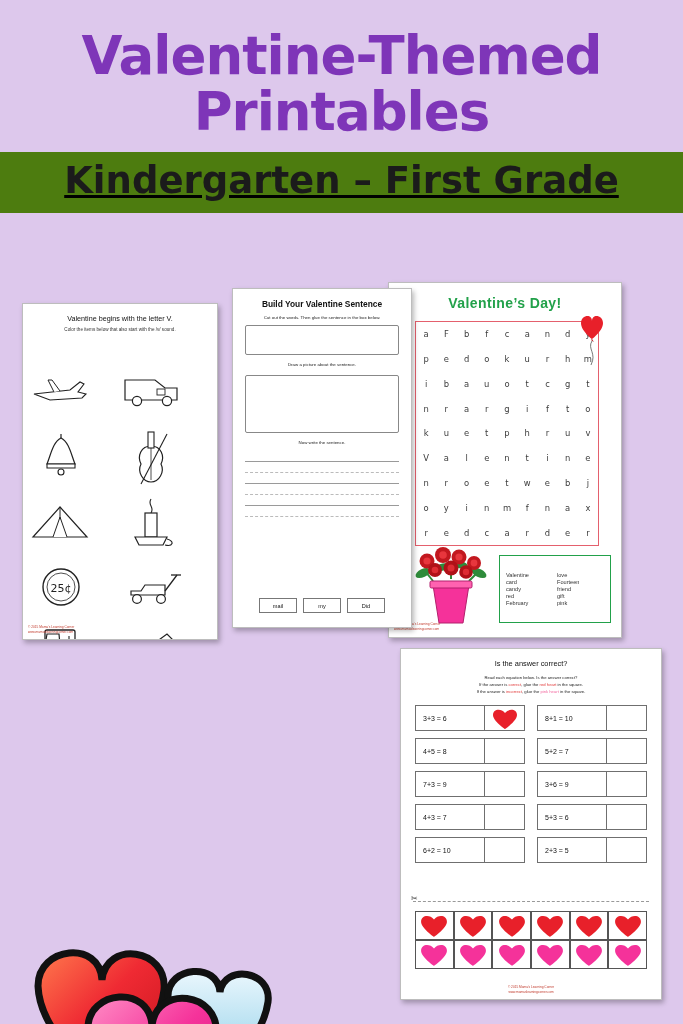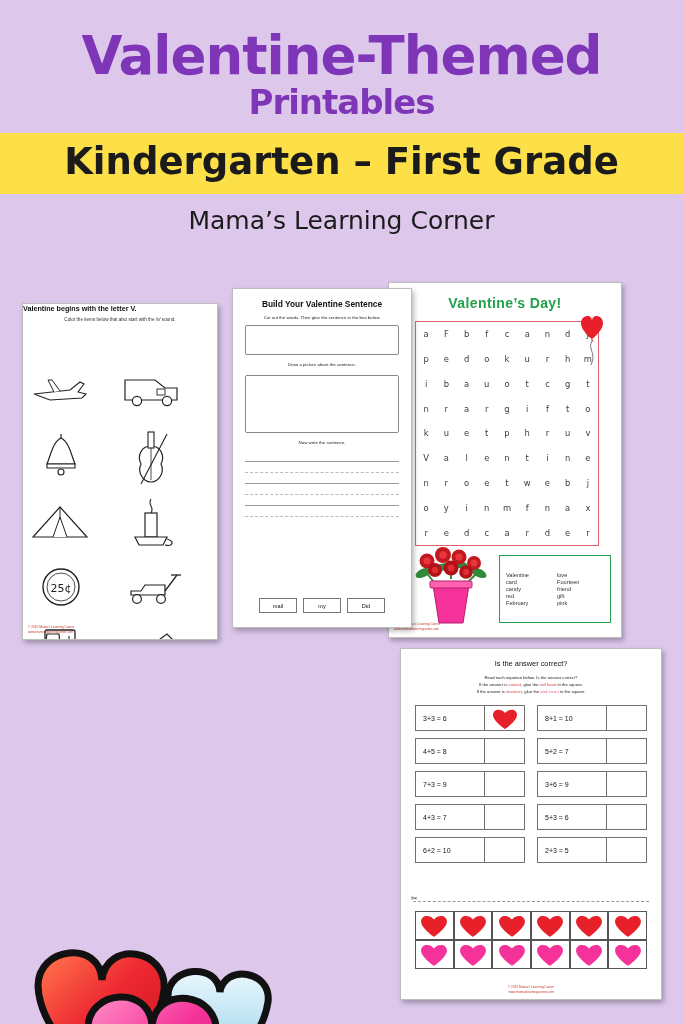--- a/index.html
+++ b/index.html
@@ -19,27 +19,28 @@
     text-align: center;
   }
   .title-1, .title-2 {
     font-family: "DejaVu Sans", sans-serif;
     font-weight: bold;
     color: #7e35b8;
     letter-spacing: -1px;
     line-height: 0.98;
   }
   .title-1 { font-size: 53px; }
-  .title-2 { font-size: 34px; margin-top: 4px; }
+  .title-2 { font-size: 53px; margin-top: 4px; }
 
   .pink-band {
     margin-top: 14px;
     width: 683px;
-    background: #fde047;
+    background: #4d7c0f;
     padding: 10px 0 12px 0;
+    text-decoration: underline;
   }
   .band-text {
     font-family: "DejaVu Sans", sans-serif;
     font-weight: bold;
     font-size: 37px;
     color: #1b1b1b;
     text-align: center;
     line-height: 1.05;
   }
   .subtitle {
@@ -61,22 +62,22 @@
     position: absolute;
     background: #fff;
     border: 1px solid #bdbdbd;
     box-shadow: 2px 3px 5px rgba(0,0,0,0.28);
     overflow: hidden;
   }
 
   
   .sheet-v { left: 22px; top: 33px; width: 196px; height: 337px; }
   .sheet-v .s-title {
-    font-size: 7.2px; font-weight: bold; color: #111;
-    
+    font-size: 7.2px; font-weight: normal; color: #111;
+    text-align: center; margin-top: 10px;
   }
   .sheet-v .s-sub {
     font-size: 4.6px; color: #333; text-align: center; margin-top: 4px;
   }
   .sheet-v .credit {
     position: absolute; left: 5px; bottom: 4px;
     font-size: 3.2px; color: #c0392b; line-height: 1.5;
   }
   .v-grid {
     position: absolute; left: 6px; top: 58px;
@@ -200,21 +201,20 @@
 </style>
 </head>
 <body>
 
 <div class="header">
   <div class="title-1">Valentine-Themed</div>
   <div class="title-2">Printables</div>
   <div class="pink-band">
     <div class="band-text">Kindergarten – First Grade</div>
   </div>
-  <div class="subtitle">Mama’s Learning Corner</div>
 </div>
 
 <div class="collage">
 
   <div class="sheet sheet-ws">
     <div class="ws-title">Valentine’s Day!</div>
     <div class="ws-grid">
         <div class="ws-cell">a</div>
         <div class="ws-cell">F</div>
         <div class="ws-cell">b</div>

